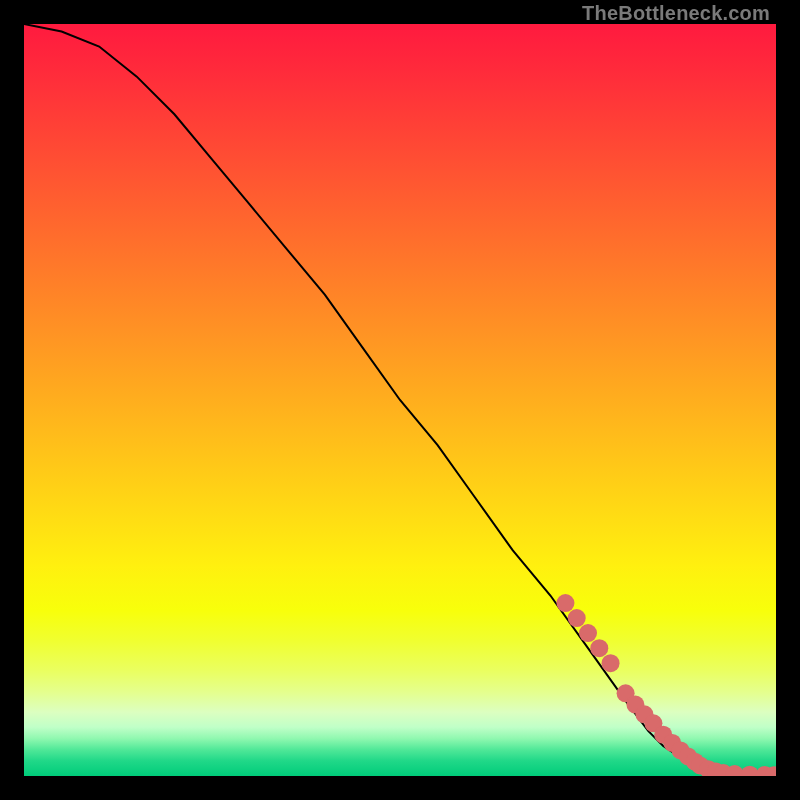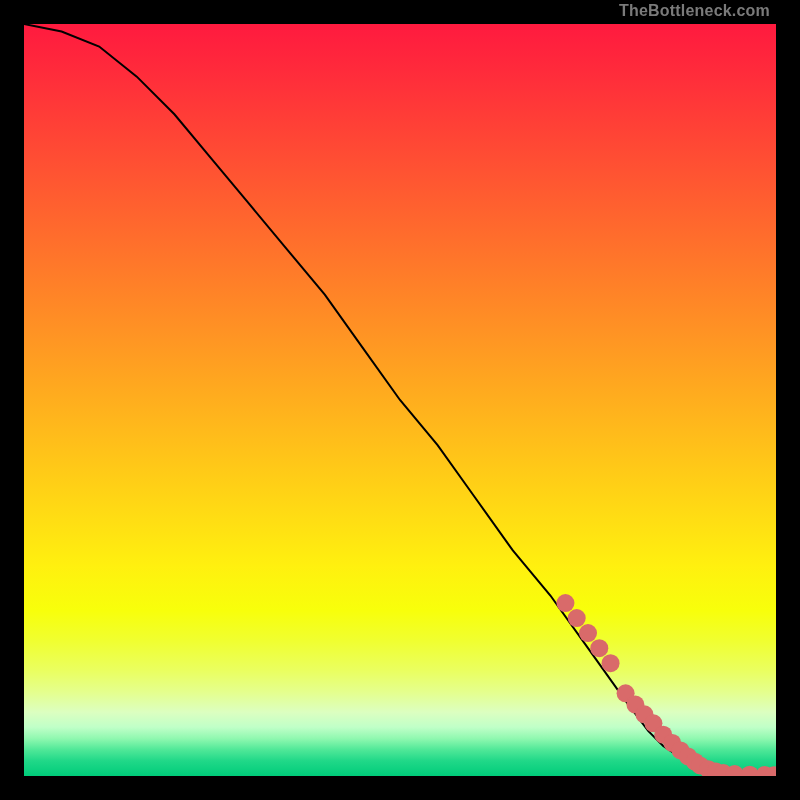--- a/index.html
+++ b/index.html
@@ -17,21 +17,21 @@
     top: 24px;
     width: 752px;
     height: 752px;
     background: #000;
   }
   .watermark {
     position: absolute;
     top: 2px;
     right: 30px;
     color: #7a7a7a;
-    font-size: 16px;
+    font-size: 20px;
     font-weight: 600;
     letter-spacing: 0.2px;
     z-index: 5;
   }
   svg {
     display: block;
   }
 </style>
 </head>
 <body>

